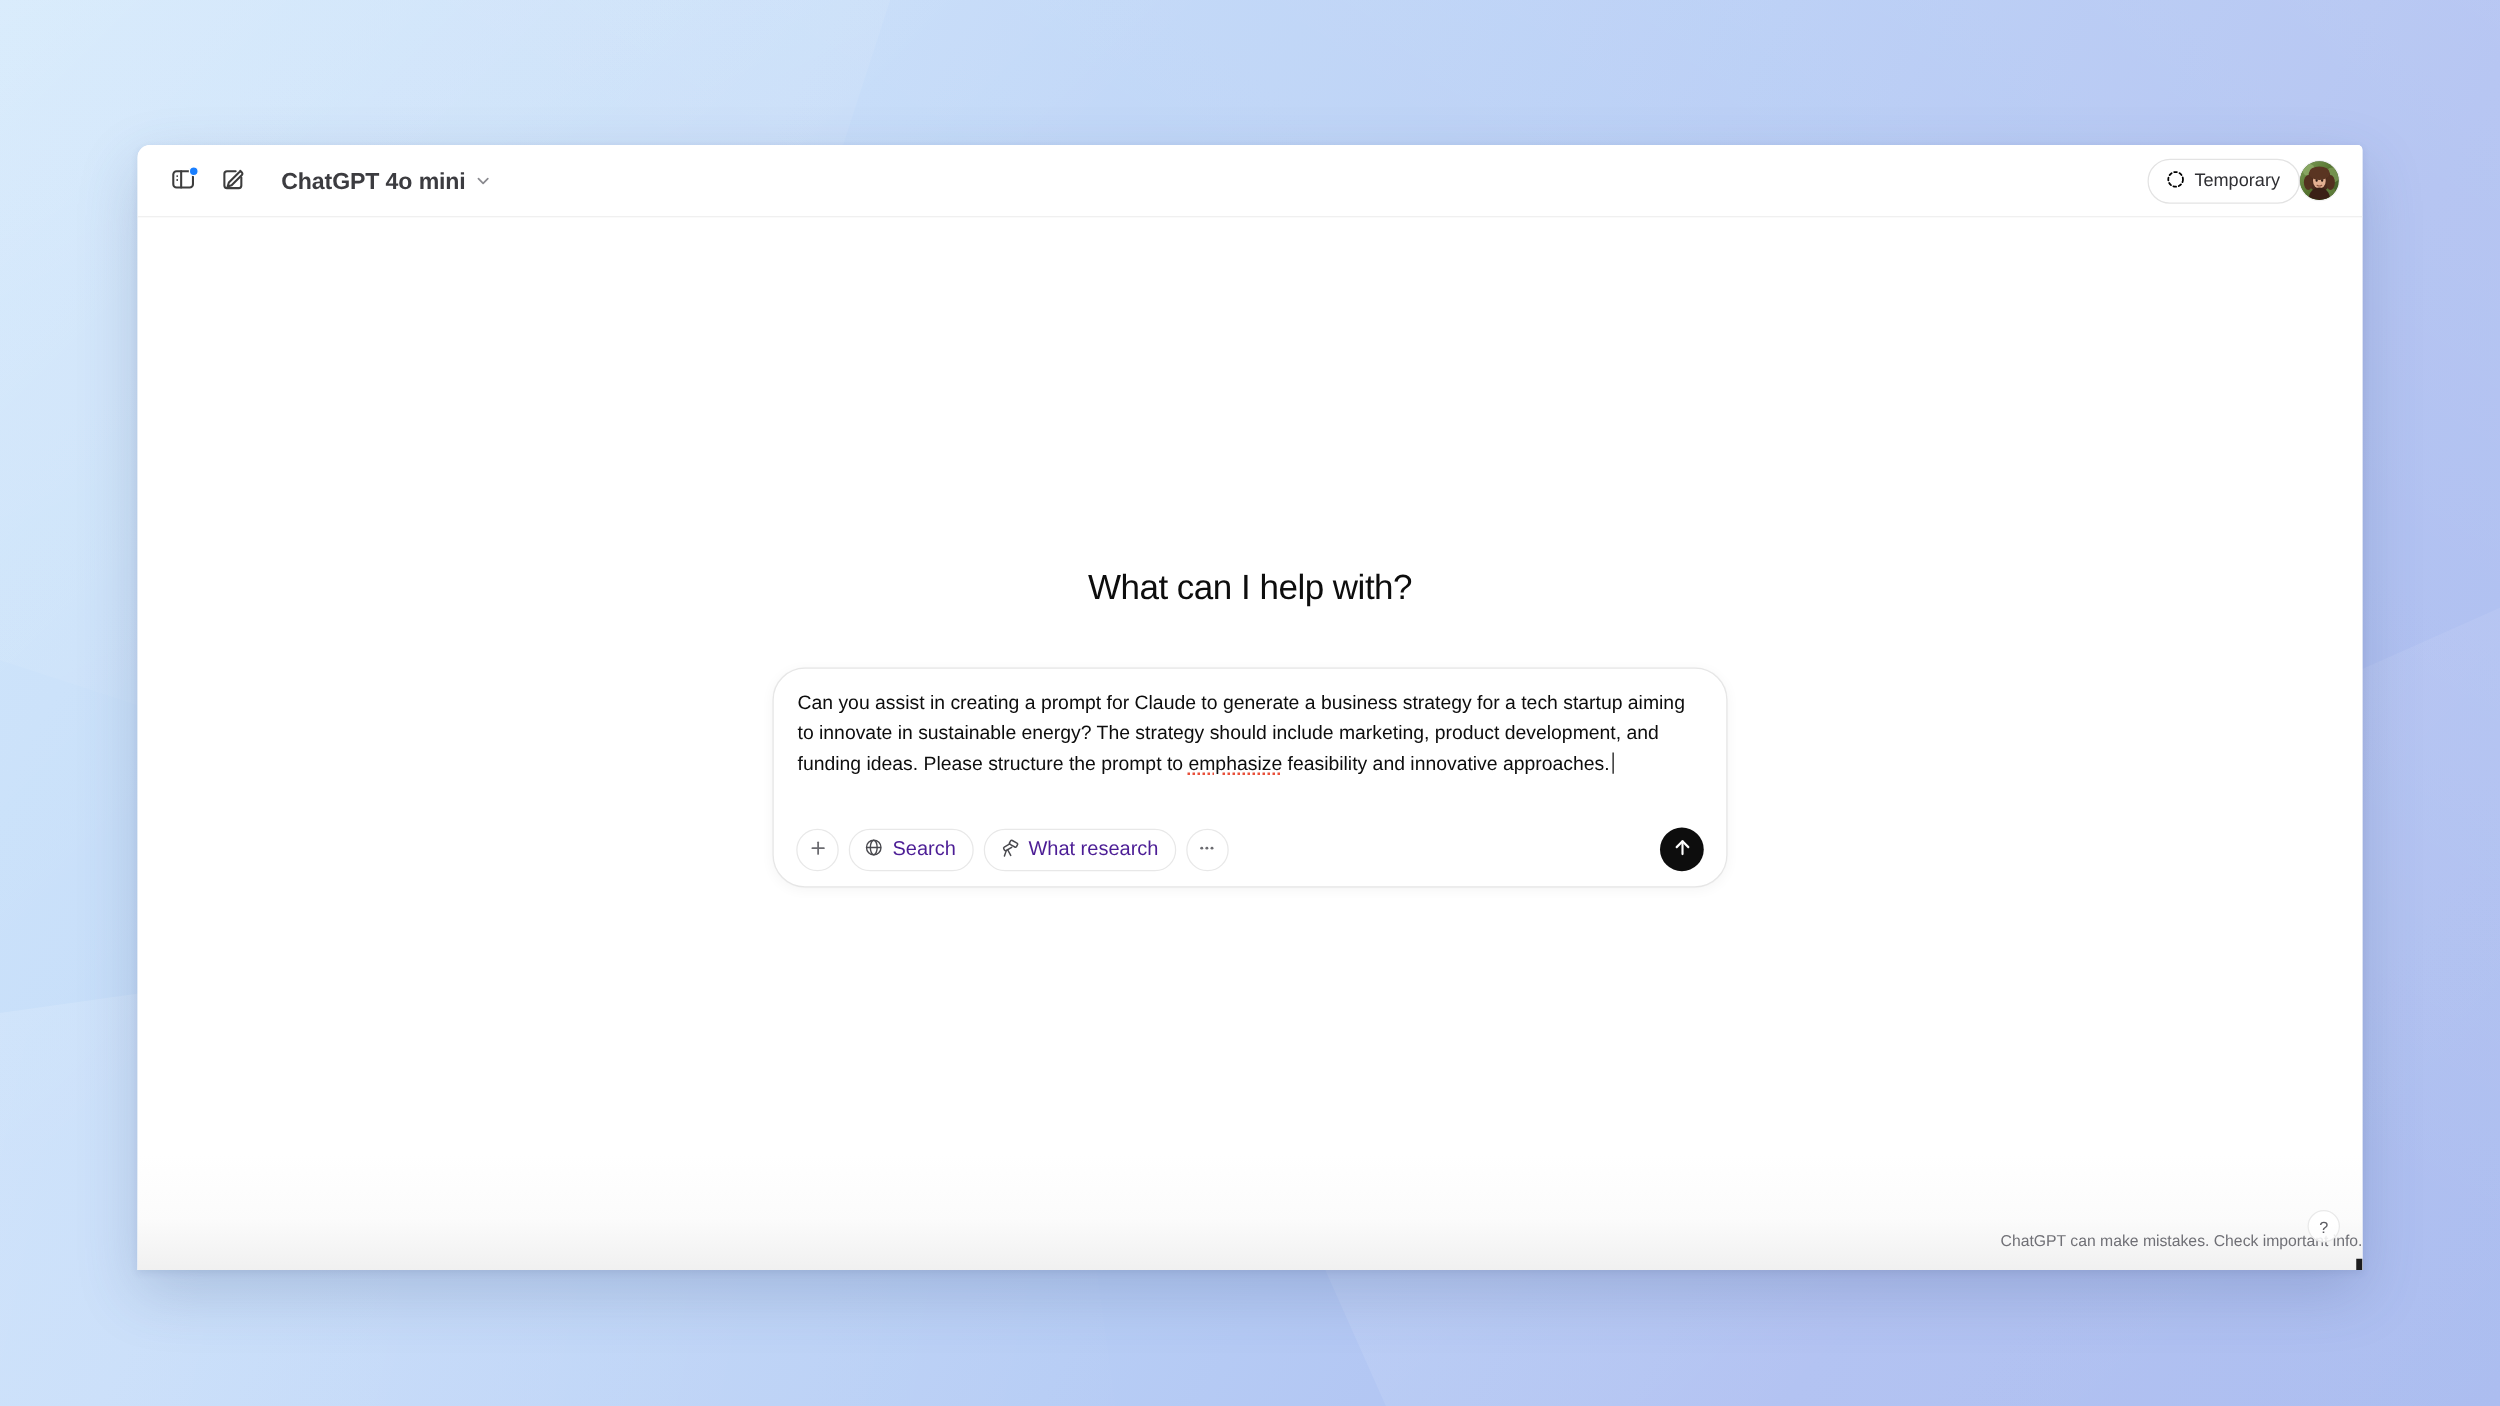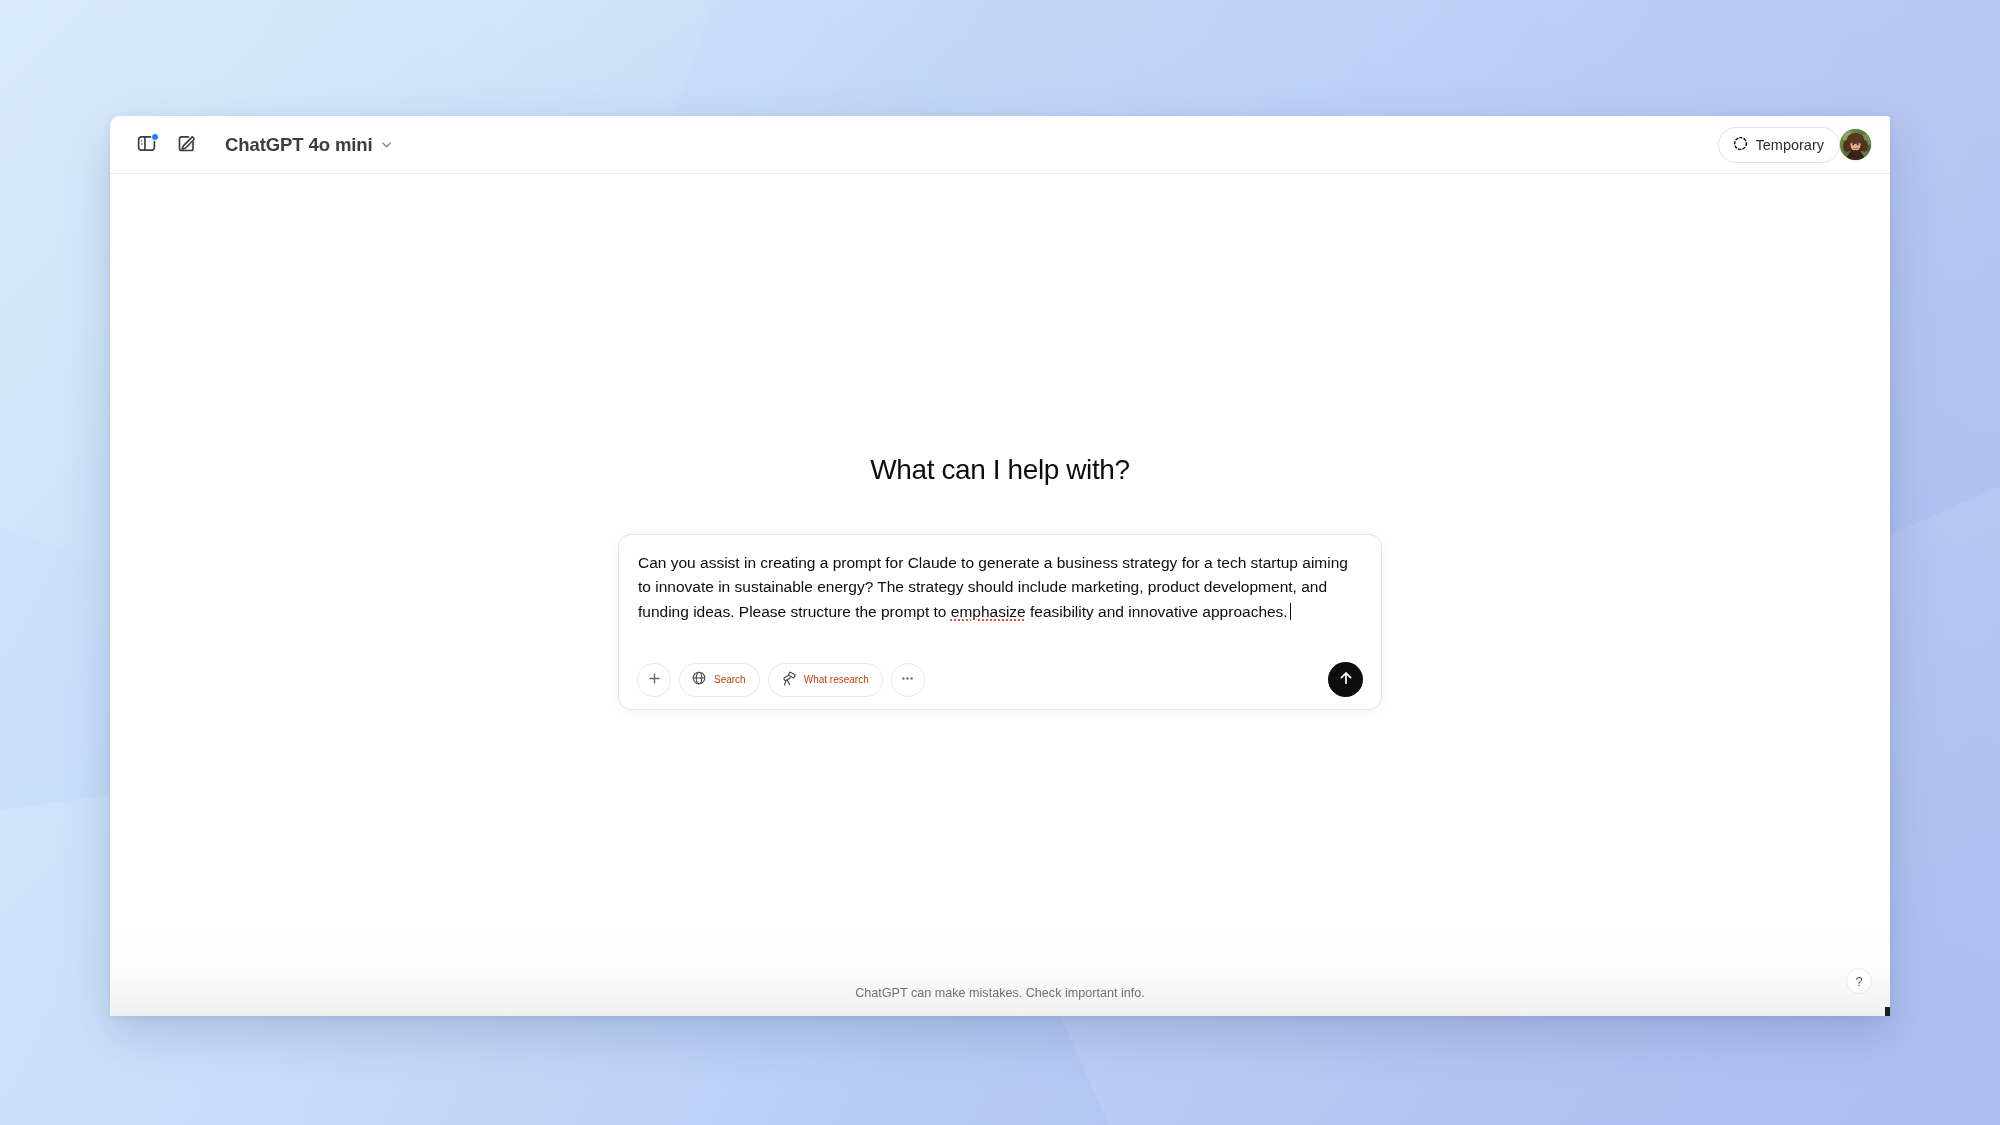--- a/index.html
+++ b/index.html
@@ -164,21 +164,21 @@
     font-weight: 400;
     color: #0d0d0d;
     letter-spacing: -0.4px;
     margin-bottom: 48px;
   }
 
   
   .composer {
     width: 764px;
     border: 1px solid #e6e6e6;
-    border-radius: 13px;
+    border-radius: 26px;
     background: #fff;
     padding: 16px 18px 12px 18px;
     box-shadow: 0 2px 10px rgba(0,0,0,0.045), 0 0 0 0.5px rgba(0,0,0,0.015);
   }
 
   .composer-text {
     font-size: 15.5px;
     line-height: 24.3px;
     color: #0d0d0d;
     padding: 0 1px 0 1px;
@@ -230,22 +230,22 @@
     gap: 7px;
     height: 34px;
     padding: 0 13px 0 11px;
     border: 1px solid #e8e8e8;
     border-radius: 17px;
     background: #fff;
     cursor: pointer;
     color: #4a4a4f;
   }
   .chip-label {
-    font-size: 10px;
-    color: #c2410c;
+    font-size: 16px;
+    color: #4c1d95;
     white-space: nowrap;
   }
 
   .send-btn {
     width: 35px; height: 35px;
     border-radius: 50%;
     background: #0d0d0d;
     border: none;
     display: flex; align-items: center; justify-content: center;
     cursor: pointer;
@@ -257,21 +257,21 @@
     position: absolute;
     left: 0; right: 0; bottom: 0;
     height: 92px;
     background: linear-gradient(to bottom, rgba(255,255,255,0) 0%, rgba(250,250,250,0.75) 55%, rgba(240,240,240,0.98) 100%);
     pointer-events: none;
   }
   .footer-note {
     position: absolute;
     left: 0; right: 0;
     bottom: 16px;
-    text-align: center;
+    text-align: right;
     font-size: 12.6px;
     color: #707076;
   }
   .help-btn {
     position: absolute;
     right: 18px;
     bottom: 22px;
     width: 26px; height: 26px;
     border-radius: 50%;
     border: 1px solid #e9e9e9;

